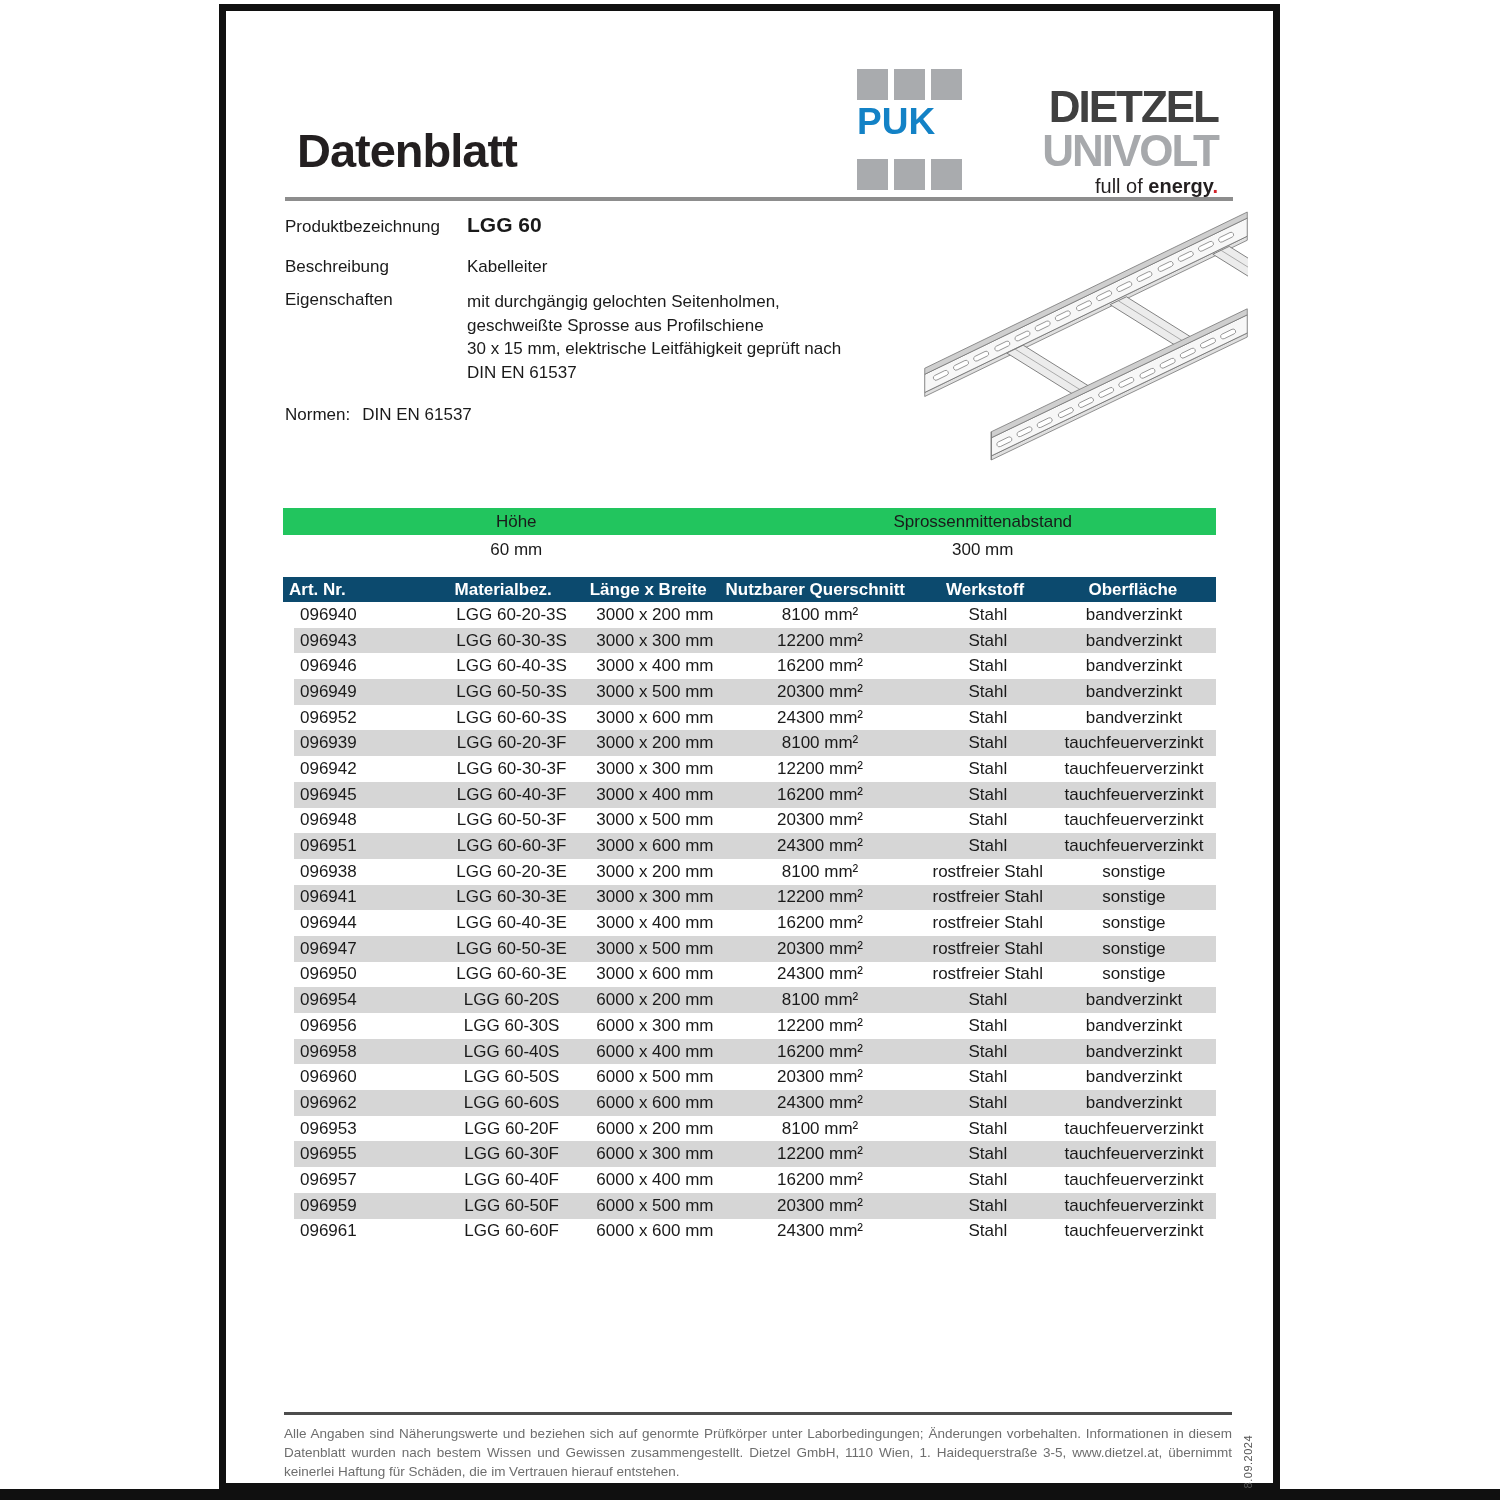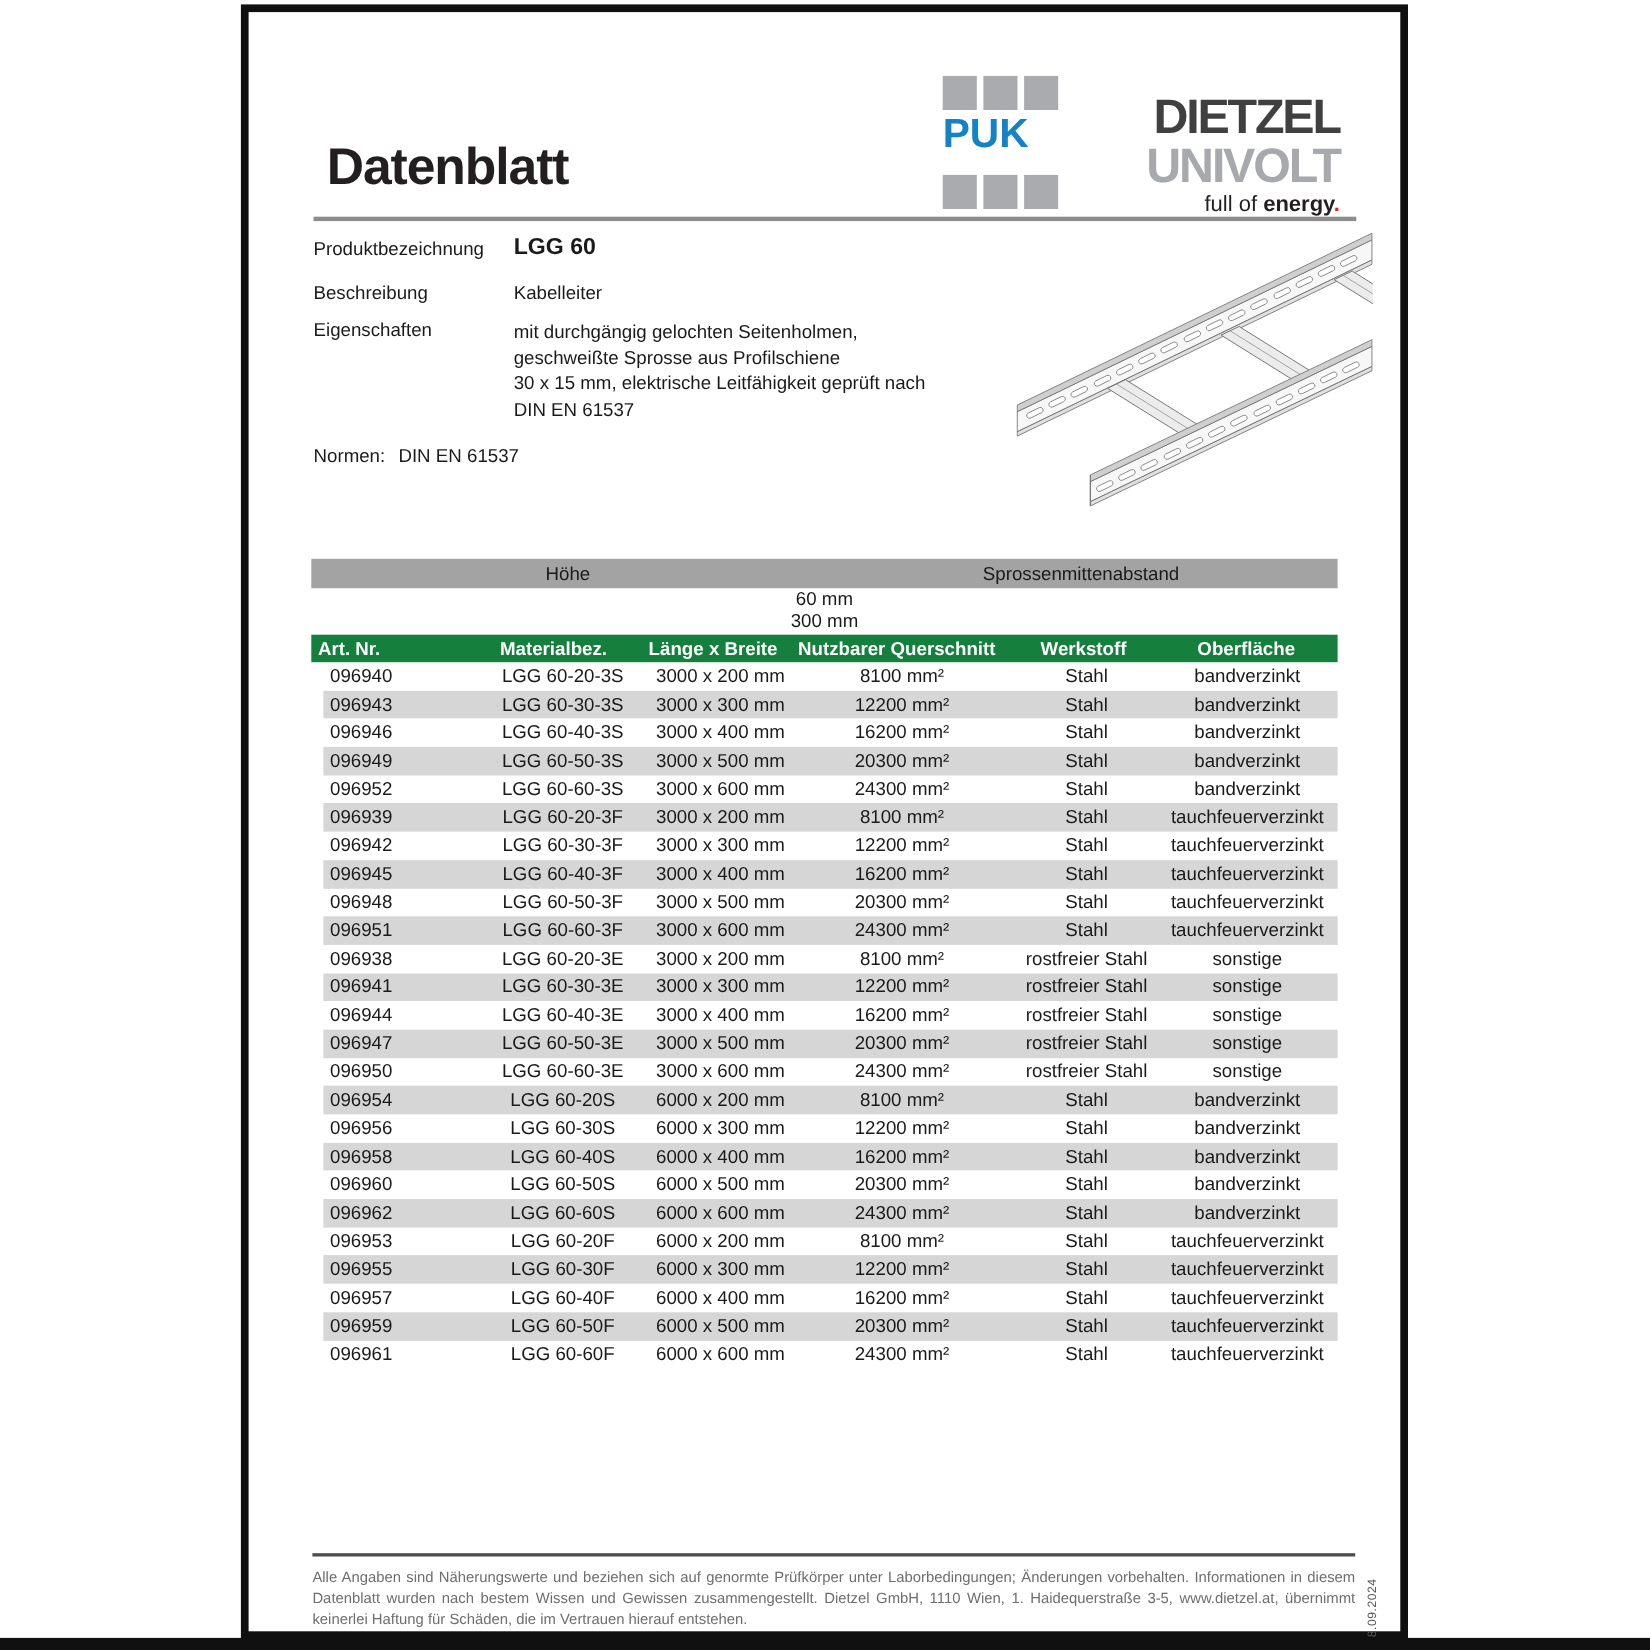--- a/index.html
+++ b/index.html
@@ -41,25 +41,25 @@
   .info-label{position:absolute;left:59px;font-size:17px;}
   .info-value{position:absolute;left:241px;font-size:17px;}
   .v-bold{font-weight:bold;font-size:21px;}
   .eig-lines div{line-height:23.5px;}
   .normen{position:absolute;left:59px;top:394px;font-size:17px;}
   .normen .nv{margin-left:12px;}
   
   .drawing{position:absolute;left:698px;top:198px;width:324px;height:252px;}
   
   .specs{position:absolute;left:57px;top:497px;width:933px;}
-  .band-row{display:flex;height:27px;background:#a3a3a3;align-items:center;}
-  .vals-row{display:flex;height:29px;background:#ffffff;align-items:center;flex-direction:column;}
+  .band-row{display:flex;height:27px;background:#22c55e;align-items:center;}
+  .vals-row{display:flex;height:29px;background:#ffffff;align-items:center;}
   .half{width:50%;text-align:center;font-size:17px;}
   .tbl-gap{height:13px;}
-  .thead{display:flex;height:25px;background:#15803d;align-items:center;color:#ffffff;font-weight:bold;font-size:17px;}
+  .thead{display:flex;height:25px;background:#0c4a6e;align-items:center;color:#ffffff;font-weight:bold;font-size:17px;}
   .trow{display:flex;height:25.7px;align-items:center;font-size:17px;margin-left:11px;}
   .trow:nth-child(even){background:#d6d6d6;}
   .tcell,.hcell{box-sizing:border-box;}
   .c0{width:14.7%;text-align:left;padding-left:6px;}
   .c1{width:17.8%;text-align:center;}
   .c2{width:13.3%;text-align:center;}
   .c3{width:22.5%;text-align:center;}
   .c4{width:13.9%;text-align:center;}
   .c5{width:17.8%;text-align:center;}
   

